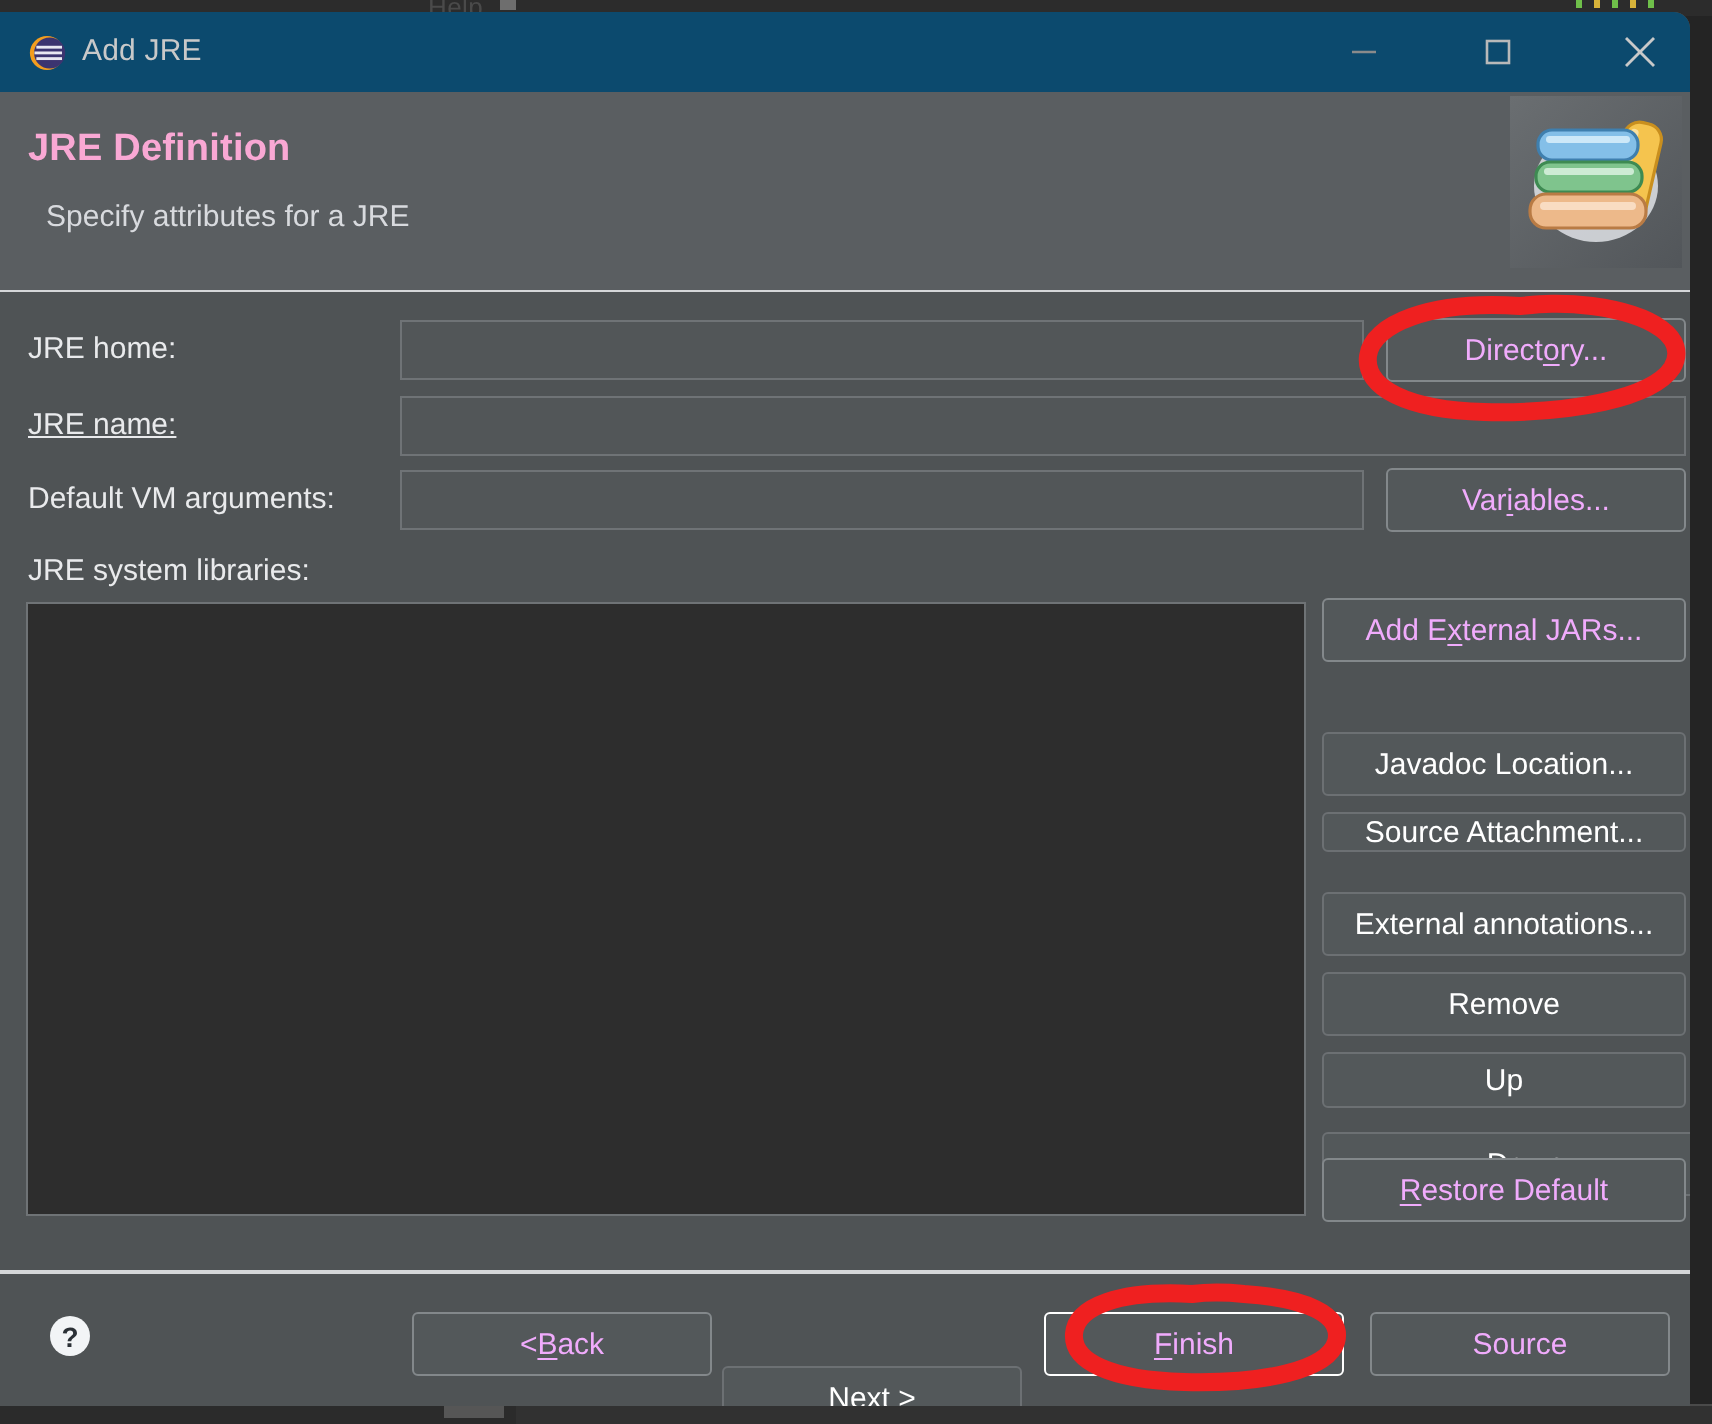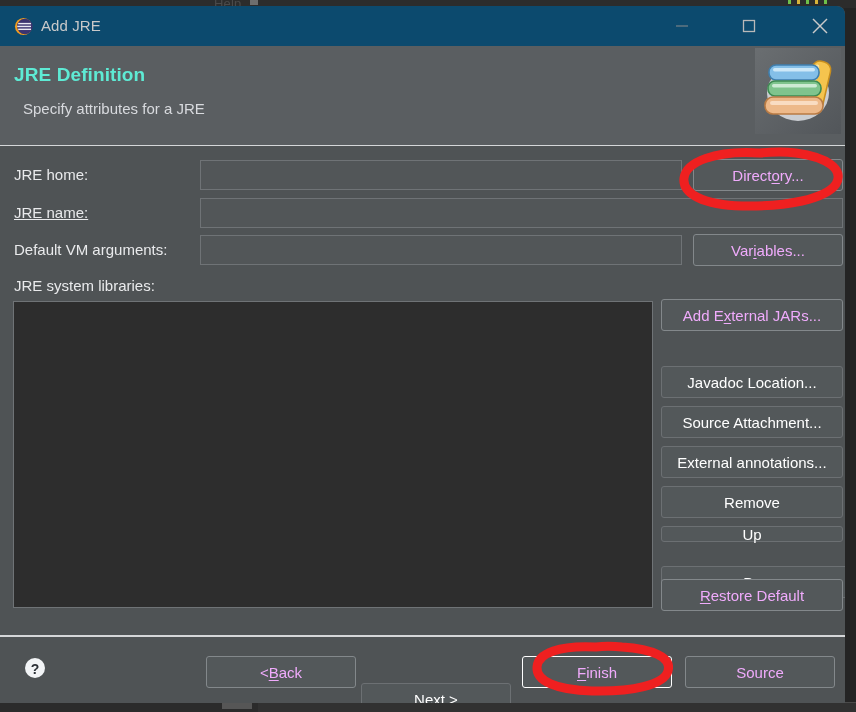--- a/index.html
+++ b/index.html
@@ -114,21 +114,21 @@
   .header {
     position: relative;
     height: 100px;
     background: #5a5e61;
   }
   .header-title {
     position: absolute;
     left: 14px; top: 18px;
     font-size: 19px;
     font-weight: bold;
-    color: #5eead4;
+    color: #f9a8d4;
     letter-spacing: .1px;
   }
   .header-sub {
     position: absolute;
     left: 23px; top: 54px;
     font-size: 15px;
     color: #d8dade;
   }
   .header-icon {
     position: absolute;
@@ -318,24 +318,24 @@
 
       <div class="field-label" style="left:14px; top:95px;">Default VM arguments:</div>
       <input class="text-input" style="left: 200px; top: 89px; width: 482px; height: 30px;" value="">
       <button class="btn" style="left:693px; top:88px; width:150px; height:32px;">Var<u>i</u>ables...</button>
 
       <div class="field-label" style="left:14px; top:131px;">JRE system libraries:</div>
       <div class="listbox" style="left:13px; top:155px; width:640px; height:307px;"></div>
 
       <button class="btn" style="left:661px; top:153px; width:182px; height:32px;">Add E<u>x</u>ternal JARs...</button>
       <button class="btn disabled" style="left:661px; top:193px; width:182px; height:32px;">Javadoc Location...</button>
-      <button class="btn disabled" style="left:661px; top:233px; width:182px; height:32px;">Source Attachment...</button>
+      <button class="btn disabled" style="left:661px; top:233px; width:182px; height:20px;">Source Attachment...</button>
       <button class="btn disabled" style="left:661px; top:313px; width:182px; height:32px;">Remove</button>
       <button class="btn disabled" style="left:661px; top:273px; width:182px; height:32px;">External annotations...</button>
-      <button class="btn disabled" style="left:661px; top:353px; width:182px; height:16px;">Up</button>
+      <button class="btn disabled" style="left:661px; top:353px; width:182px; height:28px;">Up</button>
       <button class="btn disabled" style="left:661px; top:393px; width:203px; height:32px;">Down</button>
       <button class="btn" style="left:661px; top:433px; width:182px; height:32px;"><u>R</u>estore Default</button>
     </div>
 
     <div class="footer">
       <div class="footer-rule"></div>
 
       <div class="help-icon">
         <svg viewBox="0 0 22 22" width="22" height="22">
           <circle cx="11" cy="11" r="10" fill="#f2f4f6"></circle>

